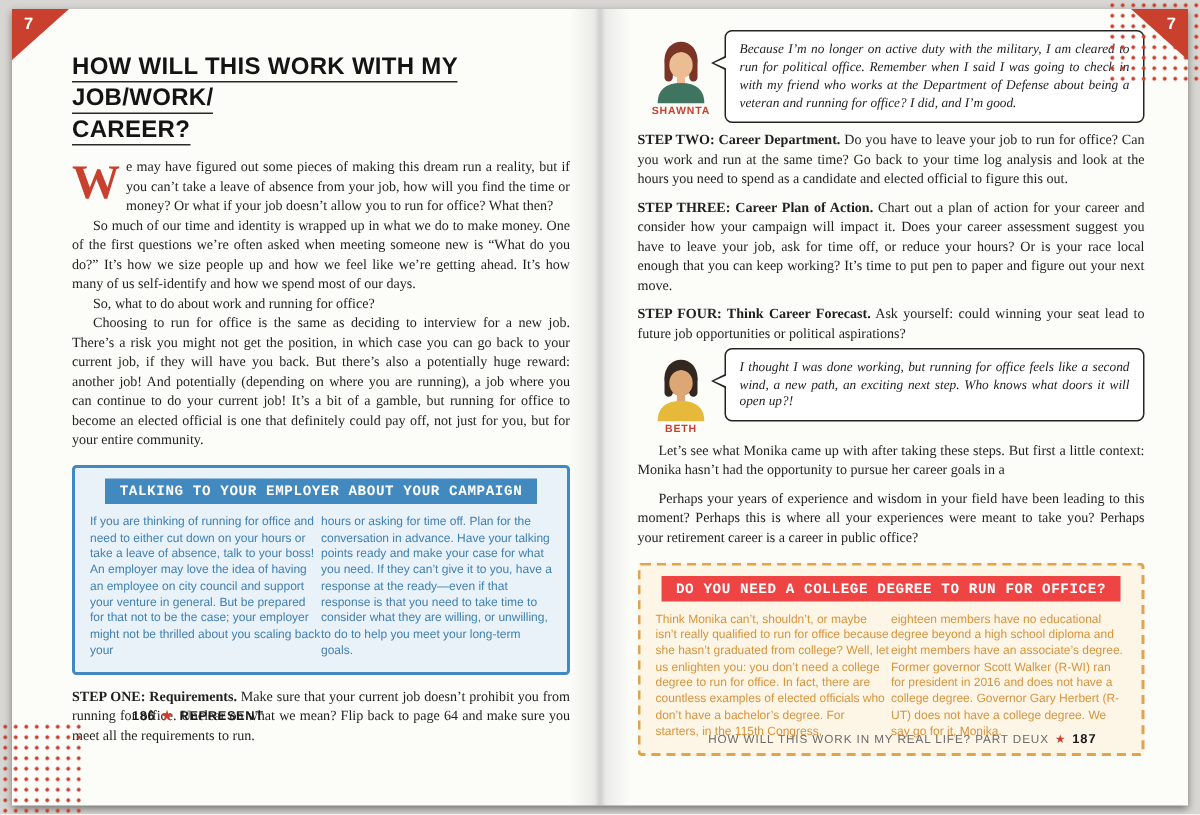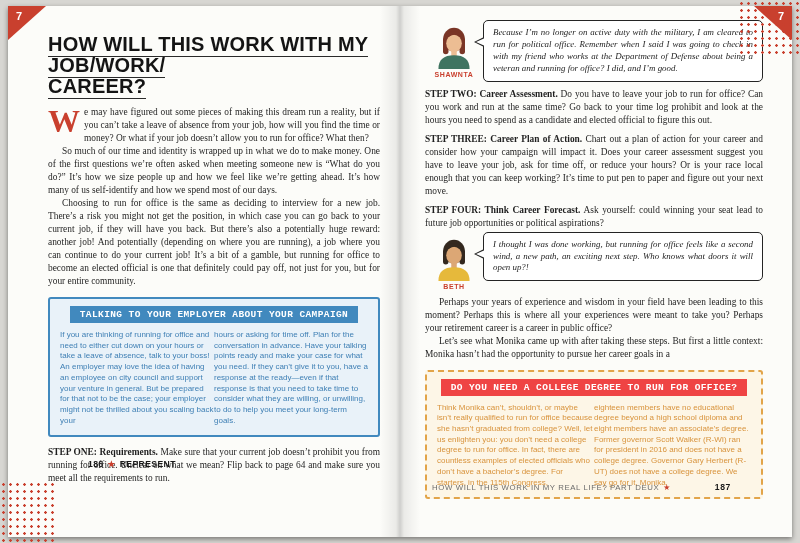--- a/index.html
+++ b/index.html
@@ -19,21 +19,21 @@
   .corner-num-right{right:8px;}
   
   .dots{position:absolute;z-index:6;background-image:radial-gradient(#c9402e 1.1px,rgba(0,0,0,0) 1.5px);
         background-size:7px 7px;}
   .dots-tr{right:0;top:0;width:62px;height:56px;}
   .dots-bl{left:0;bottom:0;width:56px;height:62px;}
   
   .page-content{position:absolute;z-index:2;}
   .left-content{left:40px;top:20px;width:332px;}
   .right-content{left:417px;top:12px;width:338px;}
-  .heading{font-family:"Liberation Sans",sans-serif;font-weight:700;font-size:20px;line-height:21px;
+  .heading{font-family:"Liberation Sans",sans-serif;font-weight:700;font-size:16px;line-height:21px;
            letter-spacing:.2px;color:#141414;margin:8px 0 9px;}
   .heading .hl{border-bottom:1.5px solid #2a2a2a;padding-bottom:1px;}
   .body-p{margin:0;text-align:justify;font-size:9.4px;line-height:13px;}
   .indent{text-indent:14px;}
   .mt8{margin-top:8px;}
   .mt6{margin-top:6px;}
   .dropcap{float:left;color:#c9402e;font-weight:700;font-size:32px;line-height:26px;margin:2px 4px 0 0;}
   .step-label{font-weight:700;}
   
   .callout{margin:9px 0 9px;border-radius:3px;padding:7px 10px 9px;}
@@ -57,21 +57,21 @@
           padding:6px 9px;font-style:italic;font-size:8.9px;line-height:11.9px;color:#1d1d1d;text-align:justify;}
   .bubble::before{content:"";position:absolute;left:-10px;top:16px;border-top:5px solid transparent;
                   border-bottom:5px solid transparent;border-right:10px solid #242424;}
   .bubble::after{content:"";position:absolute;left:-8px;top:17.2px;border-top:4px solid transparent;
                  border-bottom:4px solid transparent;border-right:9px solid #ffffff;}
   
   .footer{position:absolute;bottom:16px;z-index:3;font-family:"Liberation Sans",sans-serif;font-size:8.6px;}
   .footer-left{left:40px;font-weight:700;color:#1a1a1a;letter-spacing:.4px;}
   .footer-right{right:32px;text-align:right;font-size:7.8px;letter-spacing:.6px;color:#6b6b6b;}
   .footer .star{color:#c9402e;padding:0 4px;}
-  .footer-right .pg-num{color:#1a1a1a;font-weight:700;font-size:8.6px;margin-left:40px;}
+  .footer-right .pg-num{color:#1a1a1a;font-weight:700;font-size:8.6px;}
 </style>
 </head>
 <body>
 
 <div class="stage">
   <div class="spread">
     <div class="gutter"></div>
 
     <div class="corner corner-left"></div>
     <div class="corner-num corner-num-left">7</div>
@@ -79,20 +79,21 @@
     <div class="corner-num corner-num-right">7</div>
 
     <div class="page-content left-content">
       <div class="heading">
         <div><span class="hl">HOW WILL THIS WORK WITH MY JOB/WORK/</span></div>
         <div><span class="hl">CAREER?</span></div>
       </div>
 
       <p class="body-p"><span class="dropcap">W</span><span>e may have figured out some pieces of making this dream run a reality, but if you can’t take a leave of absence from your job, how will you find the time or money? Or what if your job doesn’t allow you to run for office? What then?</span></p>
       <p class="body-p indent">So much of our time and identity is wrapped up in what we do to make money. One of the first questions we’re often asked when meeting someone new is “What do you do?” It’s how we size people up and how we feel like we’re getting ahead. It’s how many of us self-identify and how we spend most of our days.</p>
+      <p class="body-p indent">So, what to do about work and running for office?</p>
       <p class="body-p indent">Choosing to run for office is the same as deciding to interview for a new job. There’s a risk you might not get the position, in which case you can go back to your current job, if they will have you back. But there’s also a potentially huge reward: another job! And potentially (depending on where you are running), a job where you can continue to do your current job! It’s a bit of a gamble, but running for office to become an elected official is one that definitely could pay off, not just for you, but for your entire community.</p>
 
       <div class="callout callout-blue">
         <div class="callout-title title-blue">TALKING TO YOUR EMPLOYER ABOUT YOUR CAMPAIGN</div>
         <div class="callout-cols">
           <div class="callout-col text-blue">If you are thinking of running for office and need to either cut down on your hours or take a leave of absence, talk to your boss! An employer may love the idea of having an employee on city council and support your venture in general. But be prepared for that not to be the case; your employer might not be thrilled about you scaling back your</div>
           <div class="callout-col text-blue">hours or asking for time off. Plan for the conversation in advance. Have your talking points ready and make your case for what you need. If they can’t give it to you, have a response at the ready—even if that response is that you need to take time to consider what they are willing, or unwilling, to do to help you meet your long-term goals.</div>
         </div>
       </div>
 
@@ -114,42 +115,42 @@
             <ellipse cx="24" cy="20" rx="8.5" ry="9.5" fill="#ecbd93"></ellipse>
             <path d="M14 17 Q14 7 24 7 Q34 7 34 17 Q29 10 24 10.5 Q19 10.5 14 17 Z" fill="#7a3526"></path>
             <rect x="21" y="27" width="6" height="7" fill="#ecbd93"></rect>
             <path d="M7 48 Q7 33 24 33 Q41 33 41 48 Z" fill="#3f7461"></path>
           </svg>
           <div class="char-name">SHAWNTA</div>
         </div>
         <div class="bubble">Because I’m no longer on active duty with the military, I am cleared to run for political office. Remember when I said I was going to check in with my friend who works at the Department of Defense about being a veteran and running for office? I did, and I’m good.</div>
       </div>
 
-      <p class="body-p mt6"><b class="step-label">STEP TWO: Career Assessment.</b><span> Do you have to leave your job to run for office? Can you work and run at the same time? Go back to your time log prohibit and look at the hours you need to spend as a candidate and elected official to figure this out.</span></p>
+      <p class="body-p mt6"><b class="step-label">STEP TWO: Career Department.</b><span> Do you have to leave your job to run for office? Can you work and run at the same time? Go back to your time log analysis and look at the hours you need to spend as a candidate and elected official to figure this out.</span></p>
       <p class="body-p mt6"><b class="step-label">STEP THREE: Career Plan of Action.</b><span> Chart out a plan of action for your career and consider how your campaign will impact it. Does your career assessment suggest you have to leave your job, ask for time off, or reduce your hours? Or is your race local enough that you can keep working? It’s time to put pen to paper and figure out your next move.</span></p>
       <p class="body-p mt6"><b class="step-label">STEP FOUR: Think Career Forecast.</b><span> Ask yourself: could winning your seat lead to future job opportunities or political aspirations?</span></p>
 
       <div class="bubble-row mt6">
         <div class="avatar-wrap">
           <svg class="avatar" viewBox="0 0 48 48">
             <ellipse cx="24" cy="16" rx="12" ry="13" fill="#33281f"></ellipse>
             <rect x="12" y="14" width="6" height="16" rx="3" fill="#33281f"></rect>
             <rect x="30" y="14" width="6" height="16" rx="3" fill="#33281f"></rect>
             <ellipse cx="24" cy="20" rx="8.5" ry="9.5" fill="#dca775"></ellipse>
             <path d="M14 17 Q14 7 24 7 Q34 7 34 17 Q29 10 24 10.5 Q19 10.5 14 17 Z" fill="#33281f"></path>
             <rect x="21" y="27" width="6" height="7" fill="#dca775"></rect>
             <path d="M7 48 Q7 33 24 33 Q41 33 41 48 Z" fill="#e6b93b"></path>
           </svg>
           <div class="char-name">BETH</div>
         </div>
         <div class="bubble">I thought I was done working, but running for office feels like a second wind, a new path, an exciting next step. Who knows what doors it will open up?!</div>
       </div>
 
+      <p class="body-p indent">Let’s see what Monika came up with after taking these steps. But first a little context: Monika hasn’t had the opportunity to pursue her career goals in a</p>
       <p class="body-p indent mt6">Perhaps your years of experience and wisdom in your field have been leading to this moment? Perhaps this is where all your experiences were meant to take you? Perhaps your retirement career is a career in public office?</p>
-      <p class="body-p indent">Let’s see what Monika came up with after taking these steps. But first a little context: Monika hasn’t had the opportunity to pursue her career goals in a</p>
 
       <div class="callout callout-orange">
         <div class="callout-title title-orange">DO YOU NEED A COLLEGE DEGREE TO RUN FOR OFFICE?</div>
         <div class="callout-cols">
           <div class="callout-col text-orange">Think Monika can’t, shouldn’t, or maybe isn’t really qualified to run for office because she hasn’t graduated from college? Well, let us enlighten you: you don’t need a college degree to run for office. In fact, there are countless examples of elected officials who don’t have a bachelor’s degree. For starters, in the 115th Congress,</div>
           <div class="callout-col text-orange">eighteen members have no educational degree beyond a high school diploma and eight members have an associate’s degree. Former governor Scott Walker (R-WI) ran for president in 2016 and does not have a college degree. Governor Gary Herbert (R-UT) does not have a college degree. We say go for it, Monika.</div>
         </div>
       </div>
 
       <div class="footer footer-right">

